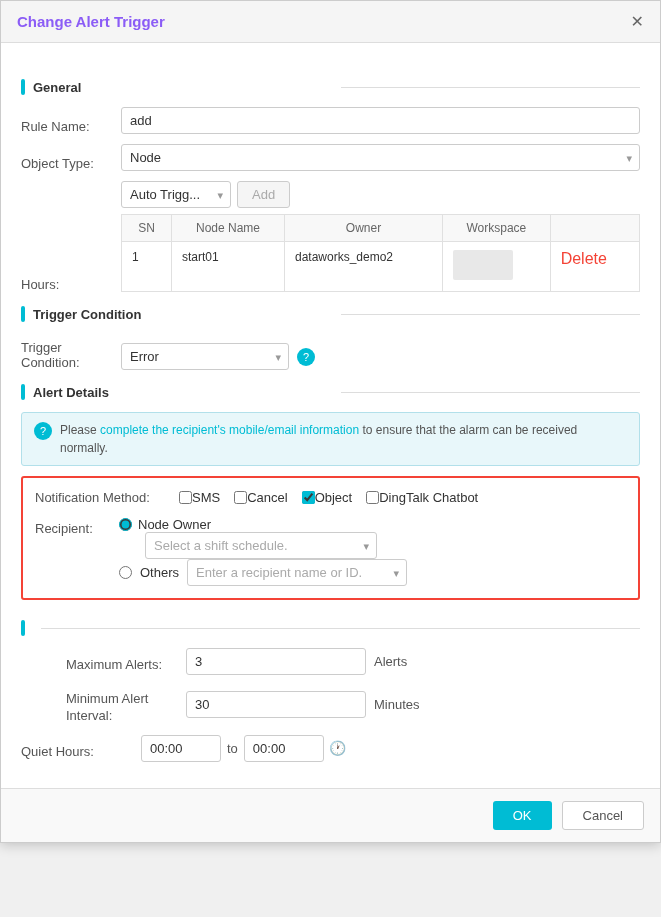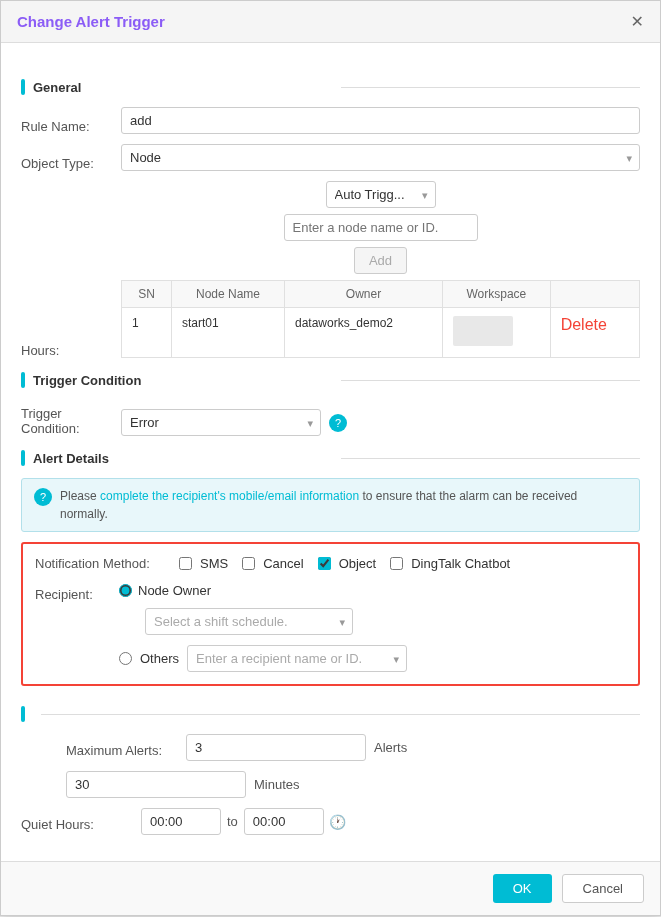--- a/index.html
+++ b/index.html
@@ -118,21 +118,20 @@
       top: 50%;
       transform: translateY(-50%);
       pointer-events: none;
       color: #999;
       font-size: 11px;
     }
     .object-row {
       display: flex;
       align-items: center;
       gap: 6px;
-      flex-direction: column;
     }
     .auto-trigger-select {
       width: 110px;
     }
     .node-id-input {
       flex: 1;
       padding: 5px 8px;
       border: 1px solid #ccc;
       border-radius: 3px;
       font-size: 13px;
@@ -181,21 +180,21 @@
       background: #e8e8e8;
       border-radius: 2px;
       display: inline-block;
     }
     .trigger-row {
       display: flex;
       align-items: center;
       gap: 8px;
     }
     .error-select {
-      width: 200px;
+      width: 168px;
     }
     .help-icon {
       width: 18px;
       height: 18px;
       border-radius: 50%;
       background: #00bcd4;
       color: #fff;
       display: flex;
       align-items: center;
       justify-content: center;
@@ -249,21 +248,21 @@
       flex-wrap: wrap;
     }
     .notification-label {
       color: #555;
       flex-shrink: 0;
       min-width: 130px;
     }
     .checkbox-item {
       display: flex;
       align-items: center;
-      gap: 8px;
+      gap: 0;
       cursor: pointer;
     }
     .checkbox-item input[type="checkbox"] {
       cursor: pointer;
     }
     .checkbox-label {
       font-size: 13px;
       color: #333;
     }
     .recipient-section {
@@ -272,39 +271,38 @@
       gap: 14px;
     }
     .recipient-label {
       color: #555;
       min-width: 70px;
       padding-top: 4px;
     }
     .recipient-options {
       display: flex;
       flex-direction: column;
-      gap: 10px;
       flex: 1;
     }
     .radio-item {
       display: flex;
       align-items: center;
       gap: 6px;
       cursor: pointer;
     }
     .radio-item input[type="radio"] {
       cursor: pointer;
       accent-color: #00bcd4;
     }
     .radio-label {
       font-size: 13px;
       color: #333;
     }
     .shift-schedule-select {
-      width: 208px;
+      width: 232px;
       margin-left: 26px;
       border-radius: 11px;
     }
     .others-row {
       display: flex;
       align-items: center;
       gap: 8px;
     }
     .others-input {
       flex: 1;
@@ -434,21 +432,20 @@
     <div class="form-row">
       <span class="form-label">Hours:</span>
       <div class="form-control">
         <div class="object-row">
           <div class="select-wrapper auto-trigger-select">
             <select class="select-input">
               <option>Auto Trigg...</option>
             </select>
             <span class="select-arrow">▾</span>
           </div>
-          <input type="text" class="node-id-input" placeholder="Enter a node name or ID." style="">
           <button class="add-btn">Add</button>
         </div>
 
         <table class="node-table">
           <thead>
             <tr>
               <th>SN</th>
               <th>Node Name</th>
               <th>Owner</th>
               <th>Workspace</th>
@@ -564,20 +561,21 @@
       <div class="section-line"></div>
     </div>
 
     <div class="freq-row">
       <span class="freq-label">Maximum Alerts:</span>
       <input type="text" class="freq-input" value="3" style="">
       <span class="freq-unit">Alerts</span>
     </div>
 
     <div class="freq-row">
+      <span class="freq-label" style="line-height:1.3;">Minimum Alert<br>Interval:</span>
       <input type="text" class="freq-input" value="30" style="">
       <span class="freq-unit">Minutes</span>
     </div>
 
     <div class="quiet-row">
       <span class="freq-label">Quiet Hours:</span>
       <div class="quiet-inputs">
         <input type="text" class="quiet-time-input" value="00:00" style="">
         <span class="quiet-to">to</span>
         <input type="text" class="quiet-time-input" value="00:00" style="">

